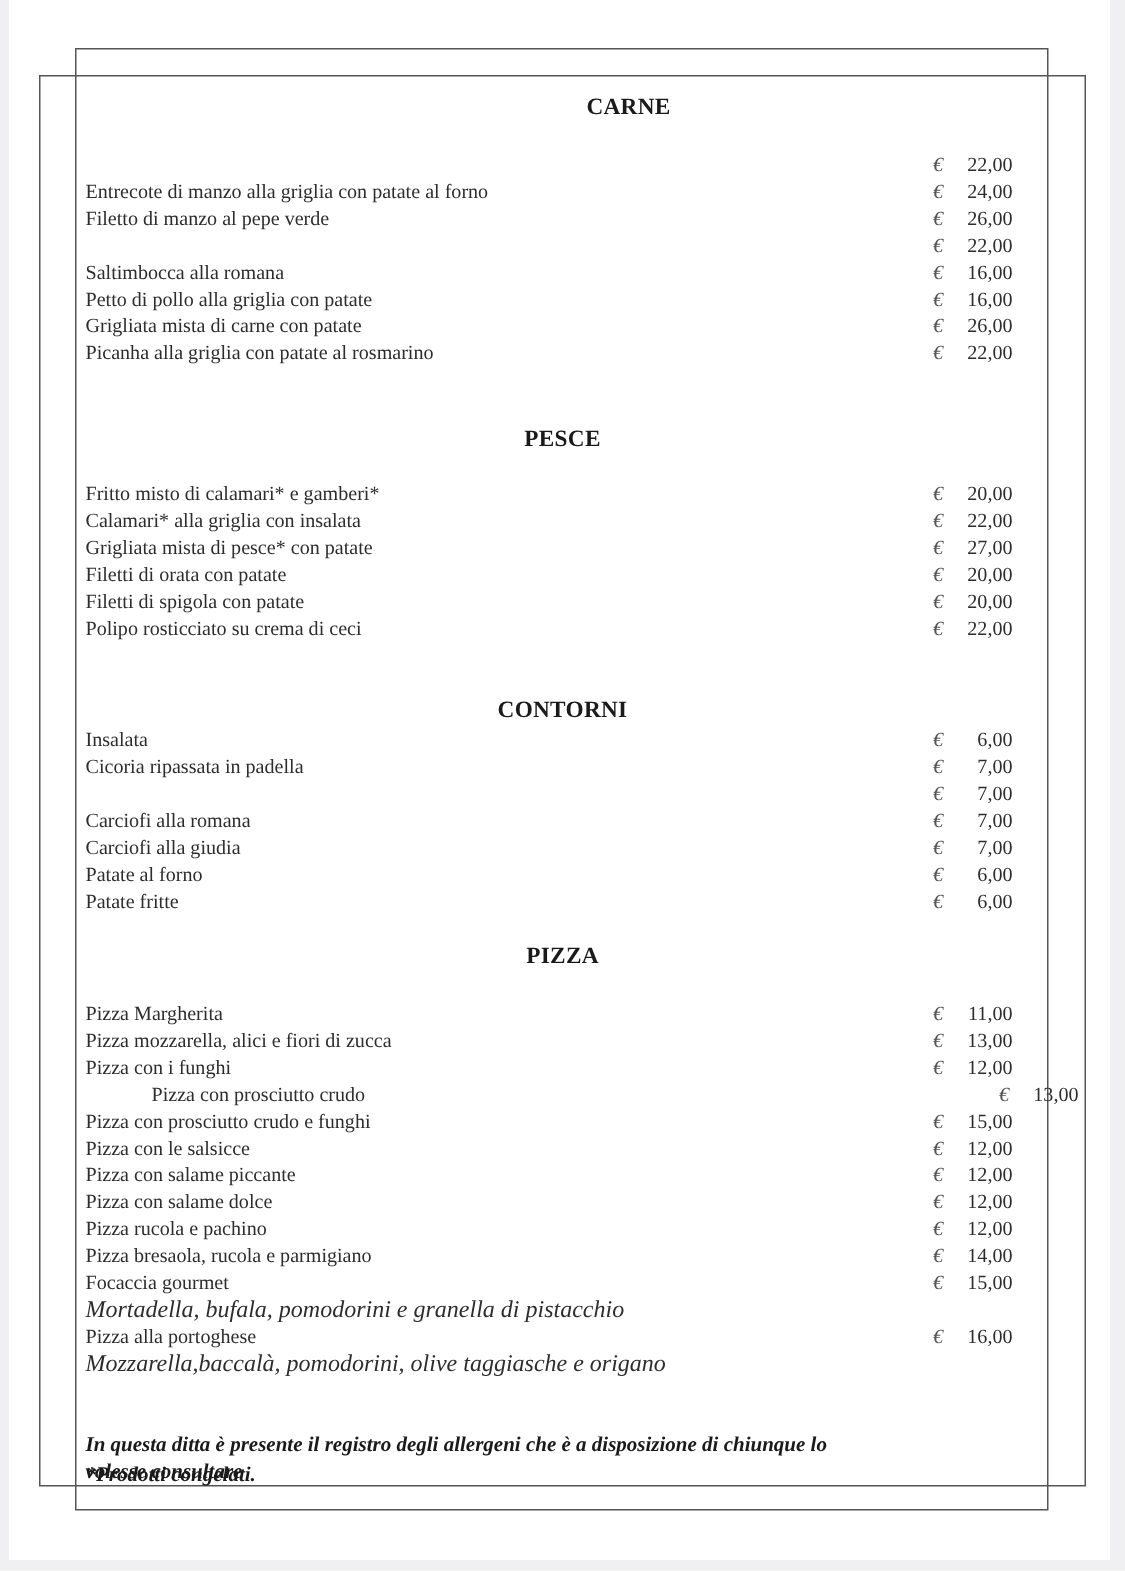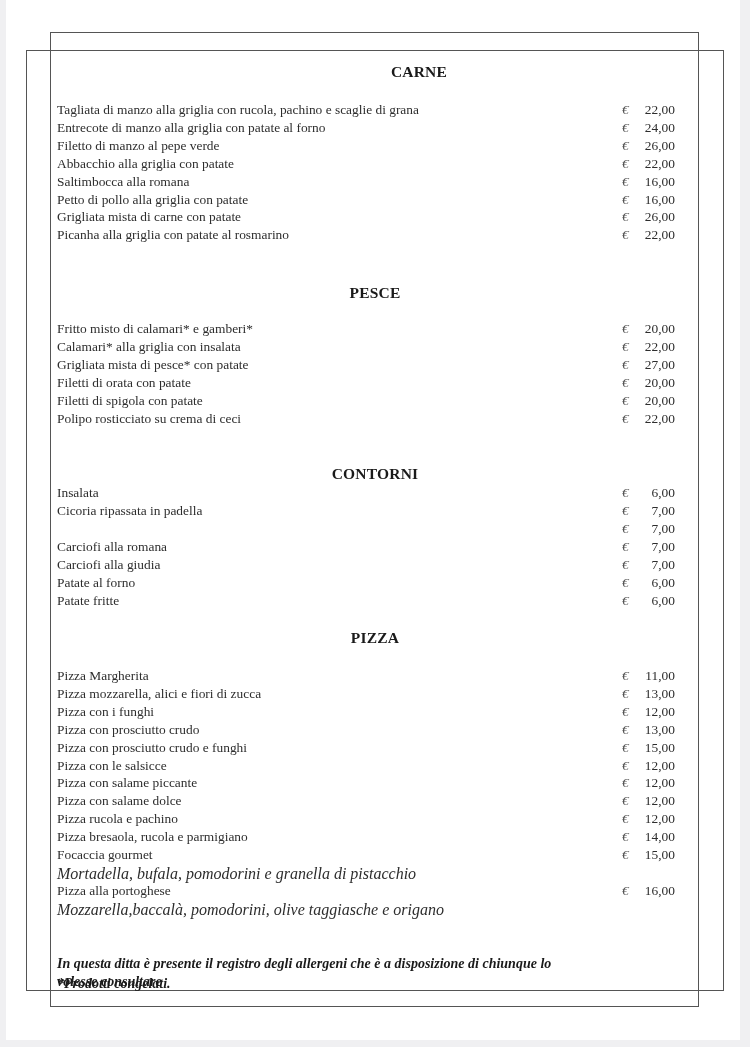--- a/index.html
+++ b/index.html
@@ -19,36 +19,34 @@
 </head>
 <body>
 
 <div class="page"></div>
 <div class="frame-tall"></div>
 <div class="frame-wide"></div>
 
 <div id="menu">
     <div class="heading" style="top: 63px; padding-left: 44px;">CARNE</div>
     <div class="row" style="top: 101px;">
-      <span class="name">Tagliata di manzo alla griglia con rucola, pachino e scaglie di grana</span>
       <span class="cur">€</span>
       <span class="price">22,00</span>
     </div>
     <div class="row" style="top: 118.9px;">
       <span class="name">Entrecote di manzo alla griglia con patate al forno</span>
       <span class="cur">€</span>
       <span class="price">24,00</span>
     </div>
     <div class="row" style="top: 136.8px;">
       <span class="name">Filetto di manzo al pepe verde</span>
       <span class="cur">€</span>
       <span class="price">26,00</span>
     </div>
     <div class="row" style="top: 154.7px;">
-      <span class="name">Abbacchio alla griglia con patate</span>
       <span class="cur">€</span>
       <span class="price">22,00</span>
     </div>
     <div class="row" style="top: 172.6px;">
       <span class="name">Saltimbocca alla romana</span>
       <span class="cur">€</span>
       <span class="price">16,00</span>
     </div>
     <div class="row" style="top: 190.5px;">
       <span class="name">Petto di pollo alla griglia con patate</span>
@@ -140,21 +138,21 @@
     <div class="row" style="top: 684.9px;">
       <span class="name">Pizza mozzarella, alici e fiori di zucca</span>
       <span class="cur">€</span>
       <span class="price">13,00</span>
     </div>
     <div class="row" style="top: 702.8px;">
       <span class="name">Pizza con i funghi</span>
       <span class="cur">€</span>
       <span class="price">12,00</span>
     </div>
-    <div class="row" style="top: 720.7px;">
+    <div class="row" style="top: 720.7px; margin-left: 44px;">
       <span class="name">Pizza con prosciutto crudo</span>
       <span class="cur">€</span>
       <span class="price">13,00</span>
     </div>
     <div class="row" style="top: 738.6px;">
       <span class="name">Pizza con prosciutto crudo e funghi</span>
       <span class="cur">€</span>
       <span class="price">15,00</span>
     </div>
     <div class="row" style="top: 756.5px;">

